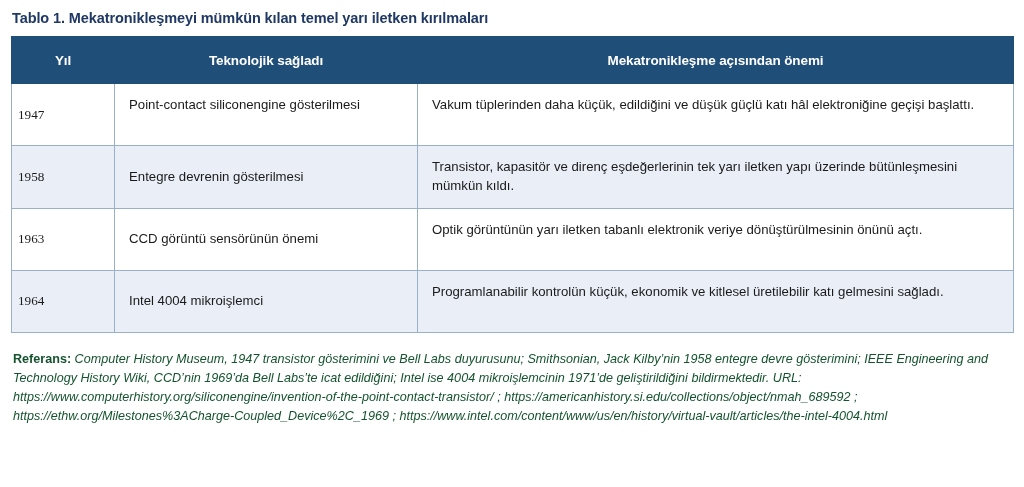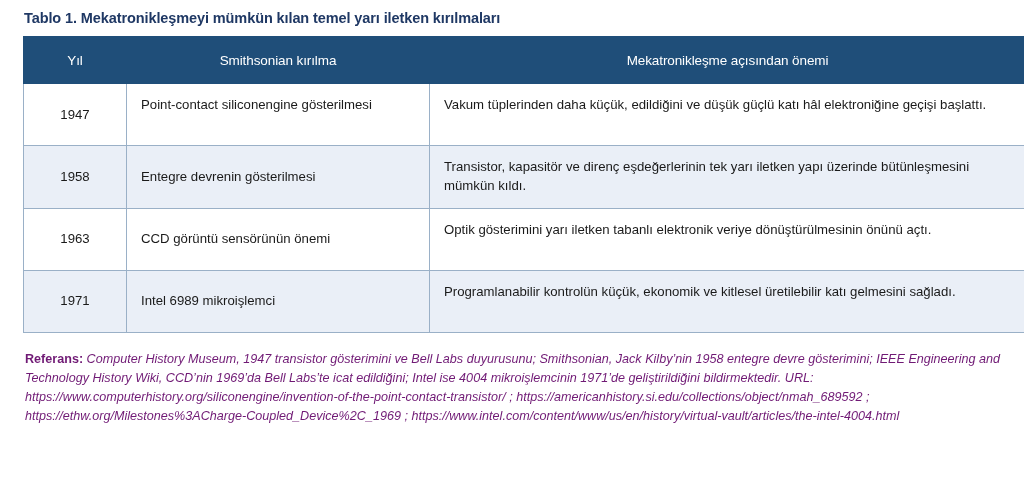--- a/index.html
+++ b/index.html
@@ -12,21 +12,21 @@
     background: #ffffff;
     font-family: "Liberation Sans", sans-serif;
     color: #1a1a1a;
     overflow: hidden;
   }
   .page {
     width: 1024px;
     height: 487px;
     position: relative;
     box-sizing: border-box;
-    padding: 8px 10px 0 22px;
+    padding: 8px 10px 0 10px;
   }
   .table-caption {
     font-size: 14.5px;
     font-weight: bold;
     color: #1f3864;
     letter-spacing: -0.1px;
     margin: 2px 0 9px 2px;
     line-height: 1.2;
   }
   table.tbl {
@@ -37,59 +37,59 @@
     background: #ffffff;
   }
   table.tbl col.c1 { width: 103px; }
   table.tbl col.c2 { width: 303px; }
   table.tbl col.c3 { width: 596px; }
 
   table.tbl th {
     background: #1f4e79;
     color: #ffffff;
     font-size: 13.5px;
-    font-weight: normal;
+    font-weight: bold;
     text-align: center;
     vertical-align: middle;
     height: 38px;
     padding: 4px 6px;
     border: 1px solid #1f4e79;
     letter-spacing: -0.1px;
   }
   table.tbl td {
     border: 1px solid #9ab0c7;
     font-size: 13.2px;
     vertical-align: top;
     padding: 12px 12px 12px 14px;
     line-height: 1.42;
     height: 62px;
     box-sizing: border-box;
   }
   table.tbl td.year {
-    text-align: center;
     vertical-align: middle;
     padding-left: 6px;
     padding-right: 6px;
+    font-family: Liberation Serif, serif;
   }
   table.tbl td.mid {
     vertical-align: middle;
     margin-left: 44px;
   }
   table.tbl tr.alt td {
     background: #eaeff7;
   }
   table.tbl tr.plain td {
     background: #ffffff;
   }
   .ref {
     margin: 17px 2px 0 3px;
     font-size: 12.6px;
     line-height: 1.50;
     font-style: italic;
-    color: #701a75;
+    color: #14532d;
     width: 990px;
   }
   .ref .lbl {
     font-weight: bold;
     font-style: normal;
   }
 </style>
 </head>
 <body>
 
@@ -99,43 +99,43 @@
 
   <table class="tbl">
     <colgroup>
       <col class="c1">
         <col class="c2">
         <col class="c3">
     </colgroup>
     <thead>
       <tr>
         <th>Yıl</th>
-        <th>Smithsonian kırılma</th>
+        <th>Teknolojik sağladı</th>
         <th>Mekatronikleşme açısından önemi</th>
       </tr>
     </thead>
     <tbody>
       <tr class="plain">
         <td class="year">1947</td>
         <td>Point-contact siliconengine gösterilmesi</td>
         <td>Vakum tüplerinden daha küçük, edildiğini ve düşük güçlü katı hâl elektroniğine geçişi başlattı.</td>
       </tr>
       <tr class="alt">
         <td class="year">1958</td>
         <td class="mid">Entegre devrenin gösterilmesi</td>
         <td>Transistor, kapasitör ve direnç eşdeğerlerinin tek yarı iletken yapı üzerinde bütünleşmesini mümkün kıldı.</td>
       </tr>
       <tr class="plain">
         <td class="year">1963</td>
         <td class="mid">CCD görüntü sensörünün önemi</td>
-        <td>Optik gösterimini yarı iletken tabanlı elektronik veriye dönüştürülmesinin önünü açtı.</td>
+        <td>Optik görüntünün yarı iletken tabanlı elektronik veriye dönüştürülmesinin önünü açtı.</td>
       </tr>
       <tr class="alt">
-        <td class="year">1971</td>
-        <td class="mid">Intel 6989 mikroişlemci</td>
+        <td class="year">1964</td>
+        <td class="mid">Intel 4004 mikroişlemci</td>
         <td>Programlanabilir kontrolün küçük, ekonomik ve kitlesel üretilebilir katı gelmesini sağladı.</td>
       </tr>
     </tbody>
   </table>
 
   <p class="ref"><span class="lbl">Referans:</span> <span>Computer History Museum, 1947 transistor gösterimini ve Bell Labs duyurusunu; Smithsonian, Jack Kilby’nin 1958 entegre devre gösterimini; IEEE Engineering and Technology History Wiki, CCD’nin 1969’da Bell Labs’te icat edildiğini; Intel ise 4004 mikroişlemcinin 1971’de geliştirildiğini bildirmektedir. URL: https://www.computerhistory.org/siliconengine/invention-of-the-point-contact-transistor/ ; https://americanhistory.si.edu/collections/object/nmah_689592 ; https://ethw.org/Milestones%3ACharge-Coupled_Device%2C_1969 ; https://www.intel.com/content/www/us/en/history/virtual-vault/articles/the-intel-4004.html</span></p>
 
 </div>
 
 </body></html>

